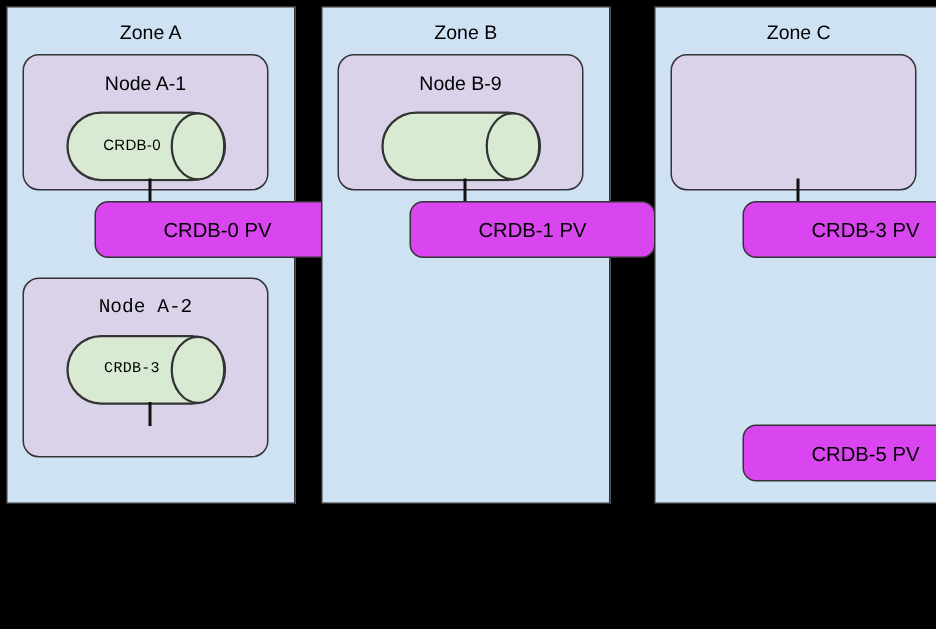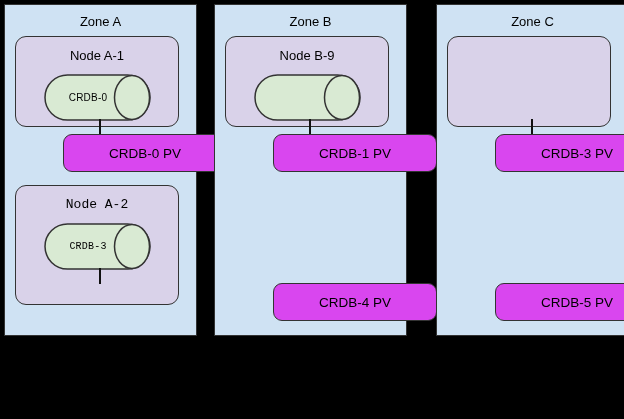--- a/index.html
+++ b/index.html
@@ -139,23 +139,20 @@
           <rect x="1" y="1" width="105" height="45" rx="22.5" fill="#d9ead3" stroke="#333" stroke-width="1.5"></rect>
           <ellipse cx="88" cy="23.5" rx="17.5" ry="22" fill="#d9ead3" stroke="#333" stroke-width="1.5"></ellipse>
         </svg>
       </div>
     </div>
     <div class="connector connector-1"></div>
     <div class="pv pv-1">
       <span>CRDB-1 PV</span>
     </div>
 
-    <div class="pv pv-2">
-      <span>CRDB-4 PV</span>
-    </div>
   </div>
 
   <div class="zone zone-c">
     <div class="zone-title">Zone C</div>
 
     <div class="node node-1">
     </div>
     <div class="connector connector-1"></div>
     <div class="pv pv-1">
       <span>CRDB-3 PV</span>

